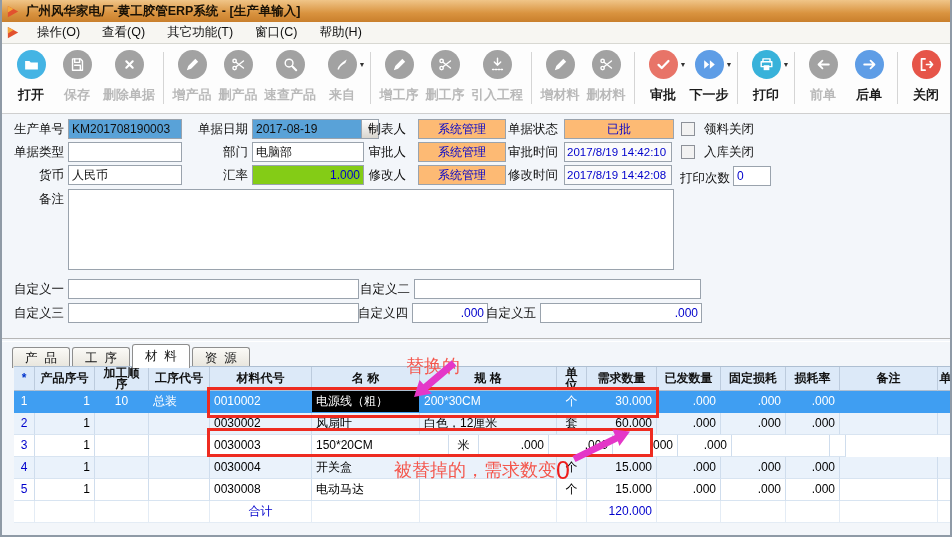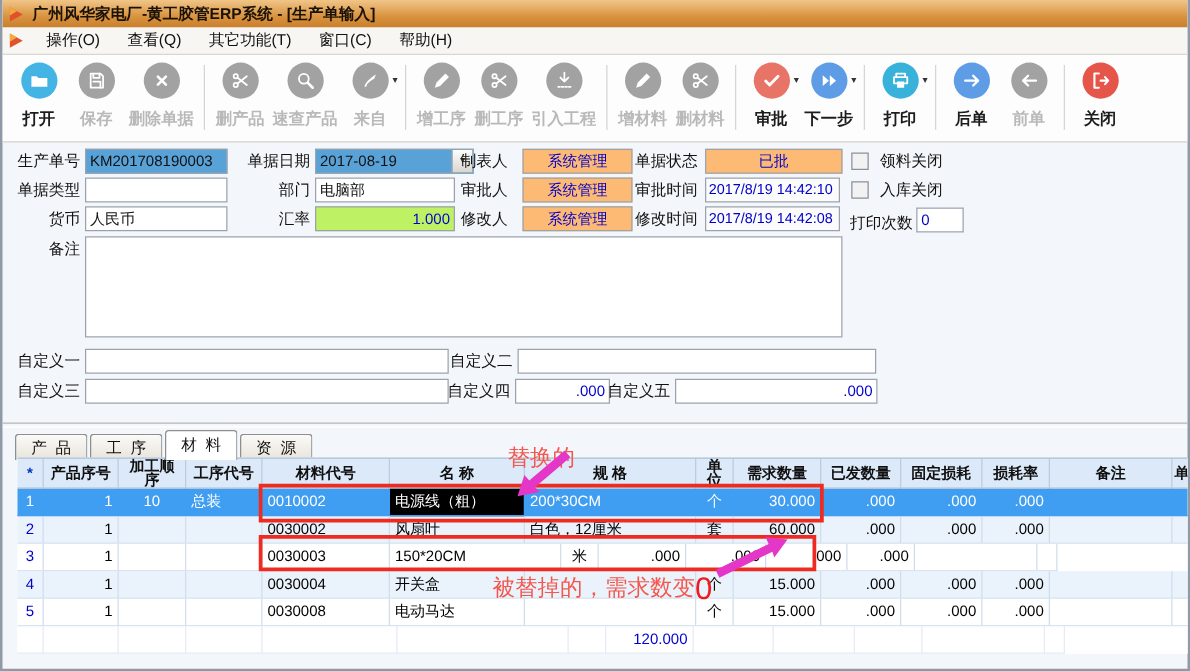--- a/index.html
+++ b/index.html
@@ -25,21 +25,21 @@
   .tb-item.disabled .tb-label{color:#b9b9b9;}
   .tb-sep{width:1px;height:52px;background:#d5d5d5;margin:2px 5px 0 5px;flex:0 0 auto;}
   .tb-dd{position:absolute;right:-9px;top:11px;font-size:7px;color:#333;}
   
   .flbl{position:absolute;height:20px;line-height:20px;font-size:12.5px;color:#111;text-align:right;white-space:nowrap;}
   .fval{position:absolute;height:18px;line-height:18px;border:1px solid #9aa3ad;background:#fff;
     font-size:12px;color:#111;padding:0 3px;white-space:nowrap;overflow:hidden;}
   .fval.sel{background:#59a2d8;}
   .fval.ro{background:#fdba74;color:#0000cc;text-align:center;border-color:#9aa3ad;}
   .fval.time{background:#fbfbfb;color:#0000cc;font-size:11.5px;text-align:left;padding:0 2px;}
-  .fval.num{text-align:right;color:#0000cc;background:#bef264;}
+  .fval.num{text-align:right;color:#0000cc;background:#84cc16;}
   .fval.numw{text-align:right;color:#0000cc;background:#fff;}
   .fval.blue{color:#0000cc;}
   .dd-btn{position:absolute;right:0;top:0;width:16px;height:18px;background:linear-gradient(#fdfdfd,#d9d6cf);
     border-left:1px solid #9aa3ad;font-size:7px;color:#333;display:flex;align-items:center;justify-content:center;}
   .chk{position:absolute;width:12px;height:12px;border:1px solid #8d9199;background:#f2f2f2;}
   #remark-box{position:absolute;left:66px;top:189px;width:604px;height:79px;border:1px solid #9aa3ad;background:#fff;}
   
   #hsep{position:absolute;left:0;top:338px;width:100%;height:2px;border-top:1px solid #b6b6b6;border-bottom:1px solid #fff;}
   
   #tabstrip{position:absolute;left:10px;top:345px;height:23px;display:flex;align-items:flex-end;}
@@ -121,20 +121,28 @@
           <svg viewBox="0 0 24 24" fill="none" stroke="#fff" stroke-width="2" stroke-linecap="round" stroke-linejoin="round">
             <path d="M7.5 7.5l9 9M16.5 7.5l-9 9" stroke-width="3"></path>
           </svg>
         </div>
         <div class="tb-label">删除单据</div>
       </div>
       <div class="tb-sep"></div>
       <div class="tb-item disabled">
         <div class="tb-circle" style="background: rgb(162, 162, 162);">
           <svg viewBox="0 0 24 24" fill="none" stroke="#fff" stroke-width="2" stroke-linecap="round" stroke-linejoin="round">
+            <path d="M4 20l6-2L20 8l-4-4L6 14z" fill="#fff" stroke="none"></path>
+          </svg>
+        </div>
+        <div class="tb-label">增产品</div>
+      </div>
+      <div class="tb-item disabled">
+        <div class="tb-circle" style="background: rgb(162, 162, 162);">
+          <svg viewBox="0 0 24 24" fill="none" stroke="#fff" stroke-width="2" stroke-linecap="round" stroke-linejoin="round">
             <circle cx="6.5" cy="7" r="2.4"></circle>
             <circle cx="6.5" cy="17" r="2.4"></circle>
             <path d="M8.5 8.8L19 17M8.5 15.2L19 7"></path>
           </svg>
         </div>
         <div class="tb-label">删产品</div>
       </div>
       <div class="tb-item disabled">
         <div class="tb-circle" style="background: rgb(162, 162, 162);">
           <svg viewBox="0 0 24 24" fill="none" stroke="#fff" stroke-width="2" stroke-linecap="round" stroke-linejoin="round">
@@ -225,35 +233,35 @@
           <svg viewBox="0 0 24 24" fill="none" stroke="#fff" stroke-width="2" stroke-linecap="round" stroke-linejoin="round">
             <path d="M7 8V4h10v4"></path>
             <path d="M4.5 8h15v7h-3.5M8 15H4.5V8"></path>
             <path d="M8 13h8v7H8z" fill="#fff" stroke="none"></path>
           </svg>
           <span class="tb-dd">▼</span>
         </div>
         <div class="tb-label">打印</div>
       </div>
       <div class="tb-sep"></div>
+      <div class="tb-item disabled">
+        <div class="tb-circle" style="background: rgb(162, 162, 162);">
+          <svg viewBox="0 0 24 24" fill="none" stroke="#fff" stroke-width="2" stroke-linecap="round" stroke-linejoin="round">
+            <path d="M19.5 12H5.5M10.5 6.5L5 12l5.5 5.5" stroke-width="2.6"></path>
+          </svg>
+        </div>
+        <div class="tb-label">前单</div>
+      </div>
       <div class="tb-item">
         <div class="tb-circle" style="background: rgb(94, 157, 230);">
           <svg viewBox="0 0 24 24" fill="none" stroke="#fff" stroke-width="2" stroke-linecap="round" stroke-linejoin="round">
             <path d="M4.5 12h14M13.5 6.5L19 12l-5.5 5.5" stroke-width="2.6"></path>
           </svg>
         </div>
         <div class="tb-label">后单</div>
-      </div>
-      <div class="tb-item disabled">
-        <div class="tb-circle" style="background: rgb(162, 162, 162);">
-          <svg viewBox="0 0 24 24" fill="none" stroke="#fff" stroke-width="2" stroke-linecap="round" stroke-linejoin="round">
-            <path d="M19.5 12H5.5M10.5 6.5L5 12l5.5 5.5" stroke-width="2.6"></path>
-          </svg>
-        </div>
-        <div class="tb-label">前单</div>
       </div>
       <div class="tb-sep"></div>
       <div class="tb-item">
         <div class="tb-circle" style="background: rgb(230, 85, 73);">
           <svg viewBox="0 0 24 24" fill="none" stroke="#fff" stroke-width="2" stroke-linecap="round" stroke-linejoin="round">
             <path d="M10 4H5v16h5M12 12h8.5M17 8l3.5 4-3.5 4" stroke-width="2.4"></path>
           </svg>
         </div>
         <div class="tb-label">关闭</div>
       </div>
@@ -414,20 +422,21 @@
         <div class="tcell" style="width: 65px; text-align: right;">.000</div>
         <div class="tcell" style="width: 54px; text-align: right;">.000</div>
         <div class="tcell" style="width: 98px; text-align: left;"></div>
         <div class="tcell" style="width: 16px; text-align: left;"></div>
       </div>
       <div class="trow total">
         <div class="tcell" style="width: 21px; text-align: center;"></div>
         <div class="tcell" style="width: 60px; text-align: right;"></div>
         <div class="tcell" style="width: 54px; text-align: center;"></div>
         <div class="tcell" style="width: 61px; text-align: left;"></div>
+        <div class="tcell" style="width: 102px; text-align: center;">合计</div>
         <div class="tcell" style="width: 108px; text-align: left;"></div>
         <div class="tcell" style="width: 137px; text-align: left;"></div>
         <div class="tcell" style="width: 30px; text-align: center;"></div>
         <div class="tcell" style="width: 70px; text-align: right;">120.000</div>
         <div class="tcell" style="width: 64px; text-align: right;"></div>
         <div class="tcell" style="width: 65px; text-align: right;"></div>
         <div class="tcell" style="width: 54px; text-align: right;"></div>
         <div class="tcell" style="width: 98px; text-align: left;"></div>
         <div class="tcell" style="width: 16px; text-align: left;"></div>
       </div>

